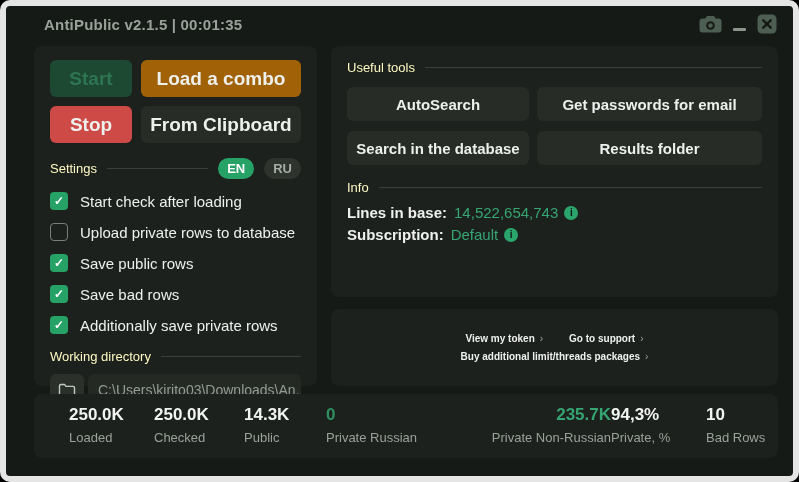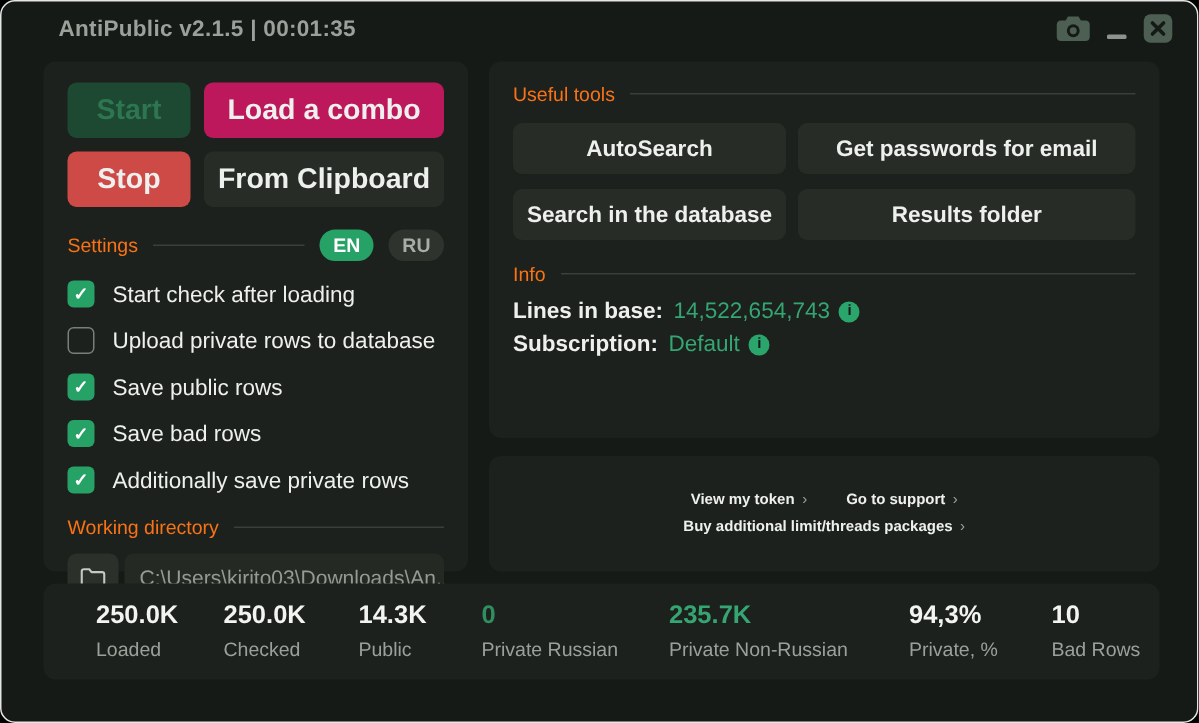--- a/index.html
+++ b/index.html
@@ -3,21 +3,21 @@
 <meta charset="utf-8">
 <style>
   * { margin:0; padding:0; box-sizing:border-box; }
   body {
     background:#000;
     font-family:"Liberation Sans", sans-serif;
     width:799px; height:482px; overflow:hidden;
   }
   .window {
     position:relative; width:799px; height:482px;
-    background:#161a16; border:1px solid #e5e5e5; border-radius:10px;
+    background:#161a16; border:6px solid #e5e5e5; border-radius:10px;
     overflow:hidden;
   }
   
   .titlebar {
     position:absolute; top:0; left:0; right:0; height:36px;
     display:flex; align-items:center; justify-content:space-between;
     padding:0 16px 0 38px;
   }
   .title { color:#9aa09a; font-size:15px; font-weight:bold; letter-spacing:.2px; }
   .titlebar-icons { display:flex; align-items:center; gap:11px; }
@@ -32,26 +32,26 @@
   .stats-panel { left:28px;  top:388px; width:744px; height:64px;
                  display:flex; padding:11px 0 0 35px; }
   
   .btn {
     border:none; border-radius:6px; font-family:inherit;
     font-size:19px; font-weight:600; height:37px; cursor:pointer;
     color:#eef0ee;
   }
   .btn-row { display:flex; gap:9px; margin-bottom:9px; }
   .btn.start { width:82px; background:#1d4832; color:#2e7551; }
-  .btn.load  { flex:1; background:#be185d; }
+  .btn.load  { flex:1; background:#a16207; }
   .btn.stop  { width:82px; background:#cd4a47; }
   .btn.darkb { flex:1; background:#272c27; }
   
   .section-row { display:flex; align-items:center; gap:10px; margin-top:15px; }
-  .section-label { color:#f97316; font-size:13px; white-space:nowrap; }
+  .section-label { color:#fef9c3; font-size:13px; white-space:nowrap; }
   .rule { flex:1; height:1px; background:#3a3f3a; }
   .pill {
     font-size:13px; font-weight:600; padding:3px 9px; border-radius:12px;
     background:#2e332e; color:#a7ada7; cursor:pointer;
   }
   .pill.active { background:#27a266; color:#fff; }
   
   .check-row { display:flex; align-items:center; gap:12px; margin-top:13px; cursor:pointer; }
   .checkbox {
     width:18px; height:18px; border-radius:4px; flex:0 0 18px;
@@ -90,21 +90,21 @@
   }
   .info-icon::after { content:"i"; color:#14181a; font-size:10px; font-weight:bold; }
   
   .links-line { display:flex; justify-content:center; gap:26px; }
   .link { color:#eef0ee; font-size:10px; font-weight:600; cursor:pointer; white-space:nowrap; }
   .chev { color:#9aa09a; margin-left:5px; font-weight:normal; }
   
   .stat { display:flex; flex-direction:column; }
   .stat:nth-child(1){width:85px;} .stat:nth-child(2){width:90px;}
   .stat:nth-child(3){width:82px;} .stat:nth-child(4){width:125px;}
-  .stat:nth-child(5){width:160px;} .stat:nth-child(6){width:95px;}
+  .stat:nth-child(5){width:160px;text-align:right;} .stat:nth-child(6){width:95px;}
   .stat-value { font-size:17px; font-weight:bold; color:#f2f4f2; }
   .stat-label { font-size:13px; color:#9aa09a; margin-top:5px; }
 </style>
 </head>
 <body>
 
 <div class="window">
 
   <div class="titlebar">
     <div class="title">AntiPublic v2.1.5 | 00:01:35</div>

